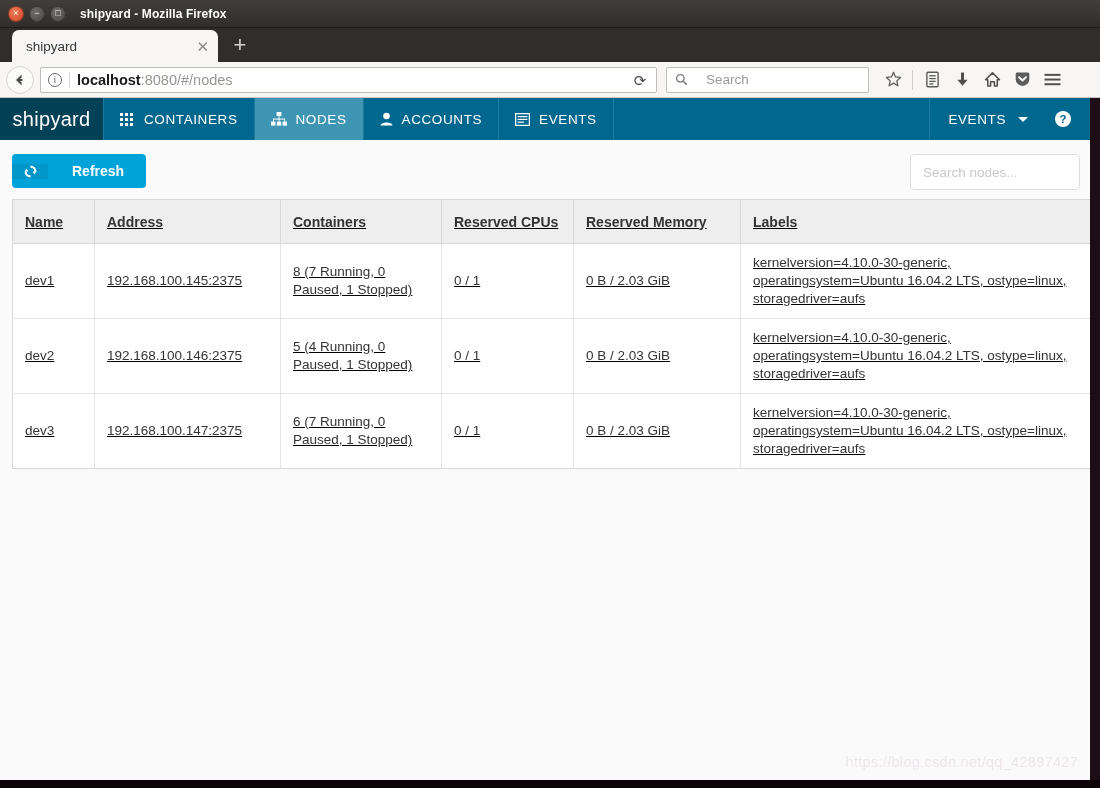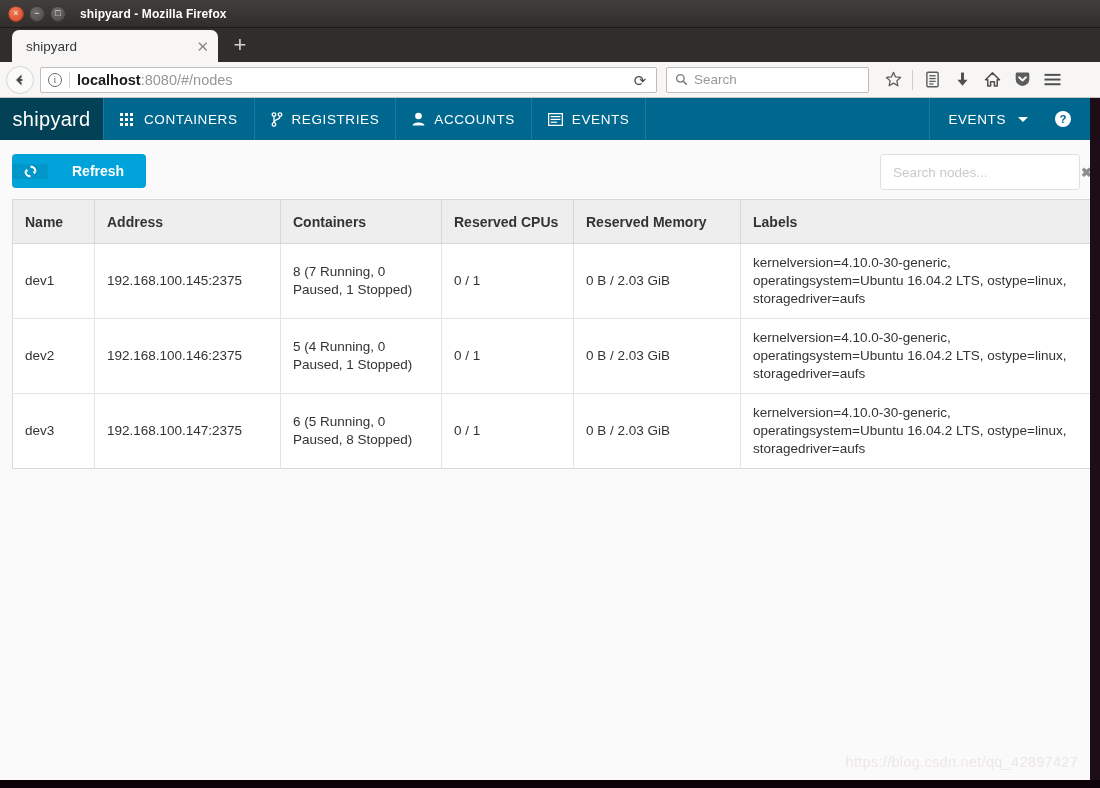--- a/index.html
+++ b/index.html
@@ -116,21 +116,21 @@
     position: absolute; right: 6px; top: 3px;
     width: 20px; height: 20px;
     display: flex; align-items: center; justify-content: center;
     cursor: pointer; color: #4a4a4a; font-size: 15px;
   }
   #searchbar {
     margin-left: 9px;
     flex: 0 0 203px; height: 26px;
     background: #ffffff;
     border: 1px solid #bfbcb9; border-radius: 2px;
-    display: flex; align-items: center;
+    display: flex; align-items: center; gap: 12px;
   }
   #searchbar .sicon { margin: 0 6px 0 8px; }
   #search-placeholder { font-size: 13.5px; color: #9b9895; }
   .tbicon {
     width: 30px; height: 30px;
     display: flex; align-items: center; justify-content: center;
     cursor: pointer;
   }
   #tb-right { display: flex; align-items: center; margin-left: 9px; }
   #tb-sep { width: 1px; height: 20px; background: #cfccc9; margin: 0 4px; }
@@ -219,21 +219,21 @@
     display: flex; align-items: center; justify-content: center;
     color: #ffffff; font-size: 14px;
   }
   #refresh-label {
     display: flex; align-items: center;
     padding: 0 22px 0 16px;
     color: #ffffff; font-size: 14px; font-weight: bold;
   }
   #node-search {
     position: absolute; right: 10px; top: 14px;
-    width: 200px; height: 36px;
+    width: 170px; height: 36px;
     background: #ffffff;
     border: 1px solid #dededf;
     border-radius: 4px;
     display: flex; align-items: center;
   }
   #node-search-input {
     flex: 1;
     border: none; outline: none;
     background: transparent;
     font-family: "Liberation Sans", sans-serif;
@@ -242,21 +242,21 @@
     padding: 0 0 0 12px;
   }
   #node-search-input::placeholder { color: #c9c9c9; }
   #node-search-clear {
     padding: 0 11px;
     color: #8a8d90; font-size: 13px; font-weight: bold;
     cursor: pointer;
   }
 
   
-  #table-wrap { padding: 0 17px 0 12px; }
+  #table-wrap { padding: 0 17px 0 12px; text-decoration: underline; }
   table#nodes {
     width: 1069px;
     border-collapse: collapse;
     background: #ffffff;
     border: 1px solid #d8d8d8;
     table-layout: fixed;
   }
   #nodes thead th {
     background: #eeeeee;
     border-right: 1px solid #d8d8d8;
@@ -408,33 +408,37 @@
               <rect x="10" y="6" width="3" height="3"></rect>
             <rect x="0" y="11" width="3" height="3"></rect>
               <rect x="5" y="11" width="3" height="3"></rect>
               <rect x="10" y="11" width="3" height="3"></rect>
           </g>
         </svg>
         <span>CONTAINERS</span>
       </div>
 
 
-
-      <div class="sy-item">
-        <svg width="12" height="15" viewBox="0 0 12 15">
-          <g fill="none" stroke="#ffffff" stroke-width="1.3">
-            <circle cx="3" cy="2.6" r="1.8"></circle>
-            <circle cx="9" cy="2.6" r="1.8"></circle>
-            <circle cx="3" cy="12.4" r="1.8"></circle>
-            <path d="M3 4.4 L3 10.6"></path>
-            <path d="M9 4.4 C9 8 3 7.4 3 10.2"></path>
+      <div class="sy-item active">
+        <svg width="16" height="14" viewBox="0 0 16 14">
+          <g fill="#ffffff">
+            <rect x="5.6" y="0" width="4.8" height="4"></rect>
+            <rect x="0" y="9.6" width="4.4" height="4"></rect>
+            <rect x="5.8" y="9.6" width="4.4" height="4"></rect>
+            <rect x="11.6" y="9.6" width="4.4" height="4"></rect>
+            <rect x="7.6" y="4" width="0.9" height="3"></rect>
+            <rect x="2.0" y="6.6" width="12" height="1"></rect>
+            <rect x="2.0" y="6.6" width="0.9" height="3"></rect>
+            <rect x="7.6" y="6.6" width="0.9" height="3"></rect>
+            <rect x="13.2" y="6.6" width="0.9" height="3"></rect>
           </g>
         </svg>
-        <span>REGISTRIES</span>
-      </div>
+        <span>NODES</span>
+      </div>
+
 
       <div class="sy-item">
         <svg width="13" height="14" viewBox="0 0 13 14">
           <circle cx="6.5" cy="4" r="3.3" fill="#ffffff"></circle>
           <path d="M0.6 13.6 C0.6 9.6 12.4 9.6 12.4 13.6 Z" fill="#ffffff"></path>
         </svg>
         <span>ACCOUNTS</span>
       </div>
 
       <div class="sy-item">
@@ -509,21 +513,21 @@
             <td class="c-name">dev2</td>
             <td class="c-addr">192.168.100.146:2375</td>
             <td class="c-cont">5 (4 Running, 0 Paused, 1 Stopped)</td>
             <td class="c-cpu">0 / 1</td>
             <td class="c-mem">0 B / 2.03 GiB</td>
             <td class="c-labels">kernelversion=4.10.0-30-generic, operatingsystem=Ubuntu 16.04.2 LTS, ostype=linux, storagedriver=aufs</td>
           </tr>
           <tr>
             <td class="c-name">dev3</td>
             <td class="c-addr">192.168.100.147:2375</td>
-            <td class="c-cont">6 (5 Running, 0 Paused, 8 Stopped)</td>
+            <td class="c-cont">6 (7 Running, 0 Paused, 1 Stopped)</td>
             <td class="c-cpu">0 / 1</td>
             <td class="c-mem">0 B / 2.03 GiB</td>
             <td class="c-labels">kernelversion=4.10.0-30-generic, operatingsystem=Ubuntu 16.04.2 LTS, ostype=linux, storagedriver=aufs</td>
           </tr>
         </tbody>
       </table>
     </div>
 
     <div id="watermark">https://blog.csdn.net/qq_42897427</div>
   </div>

